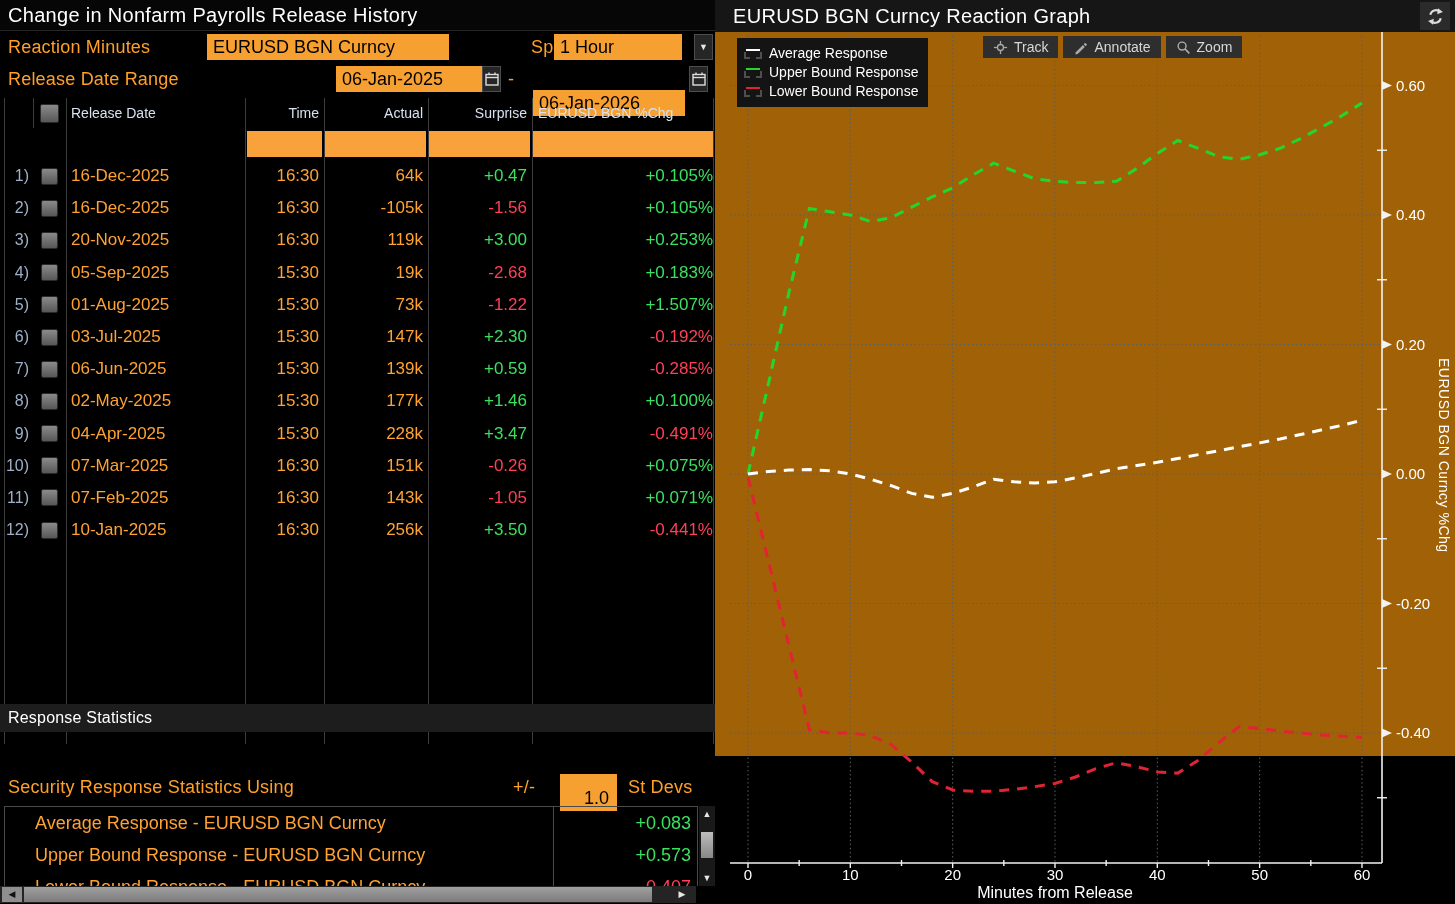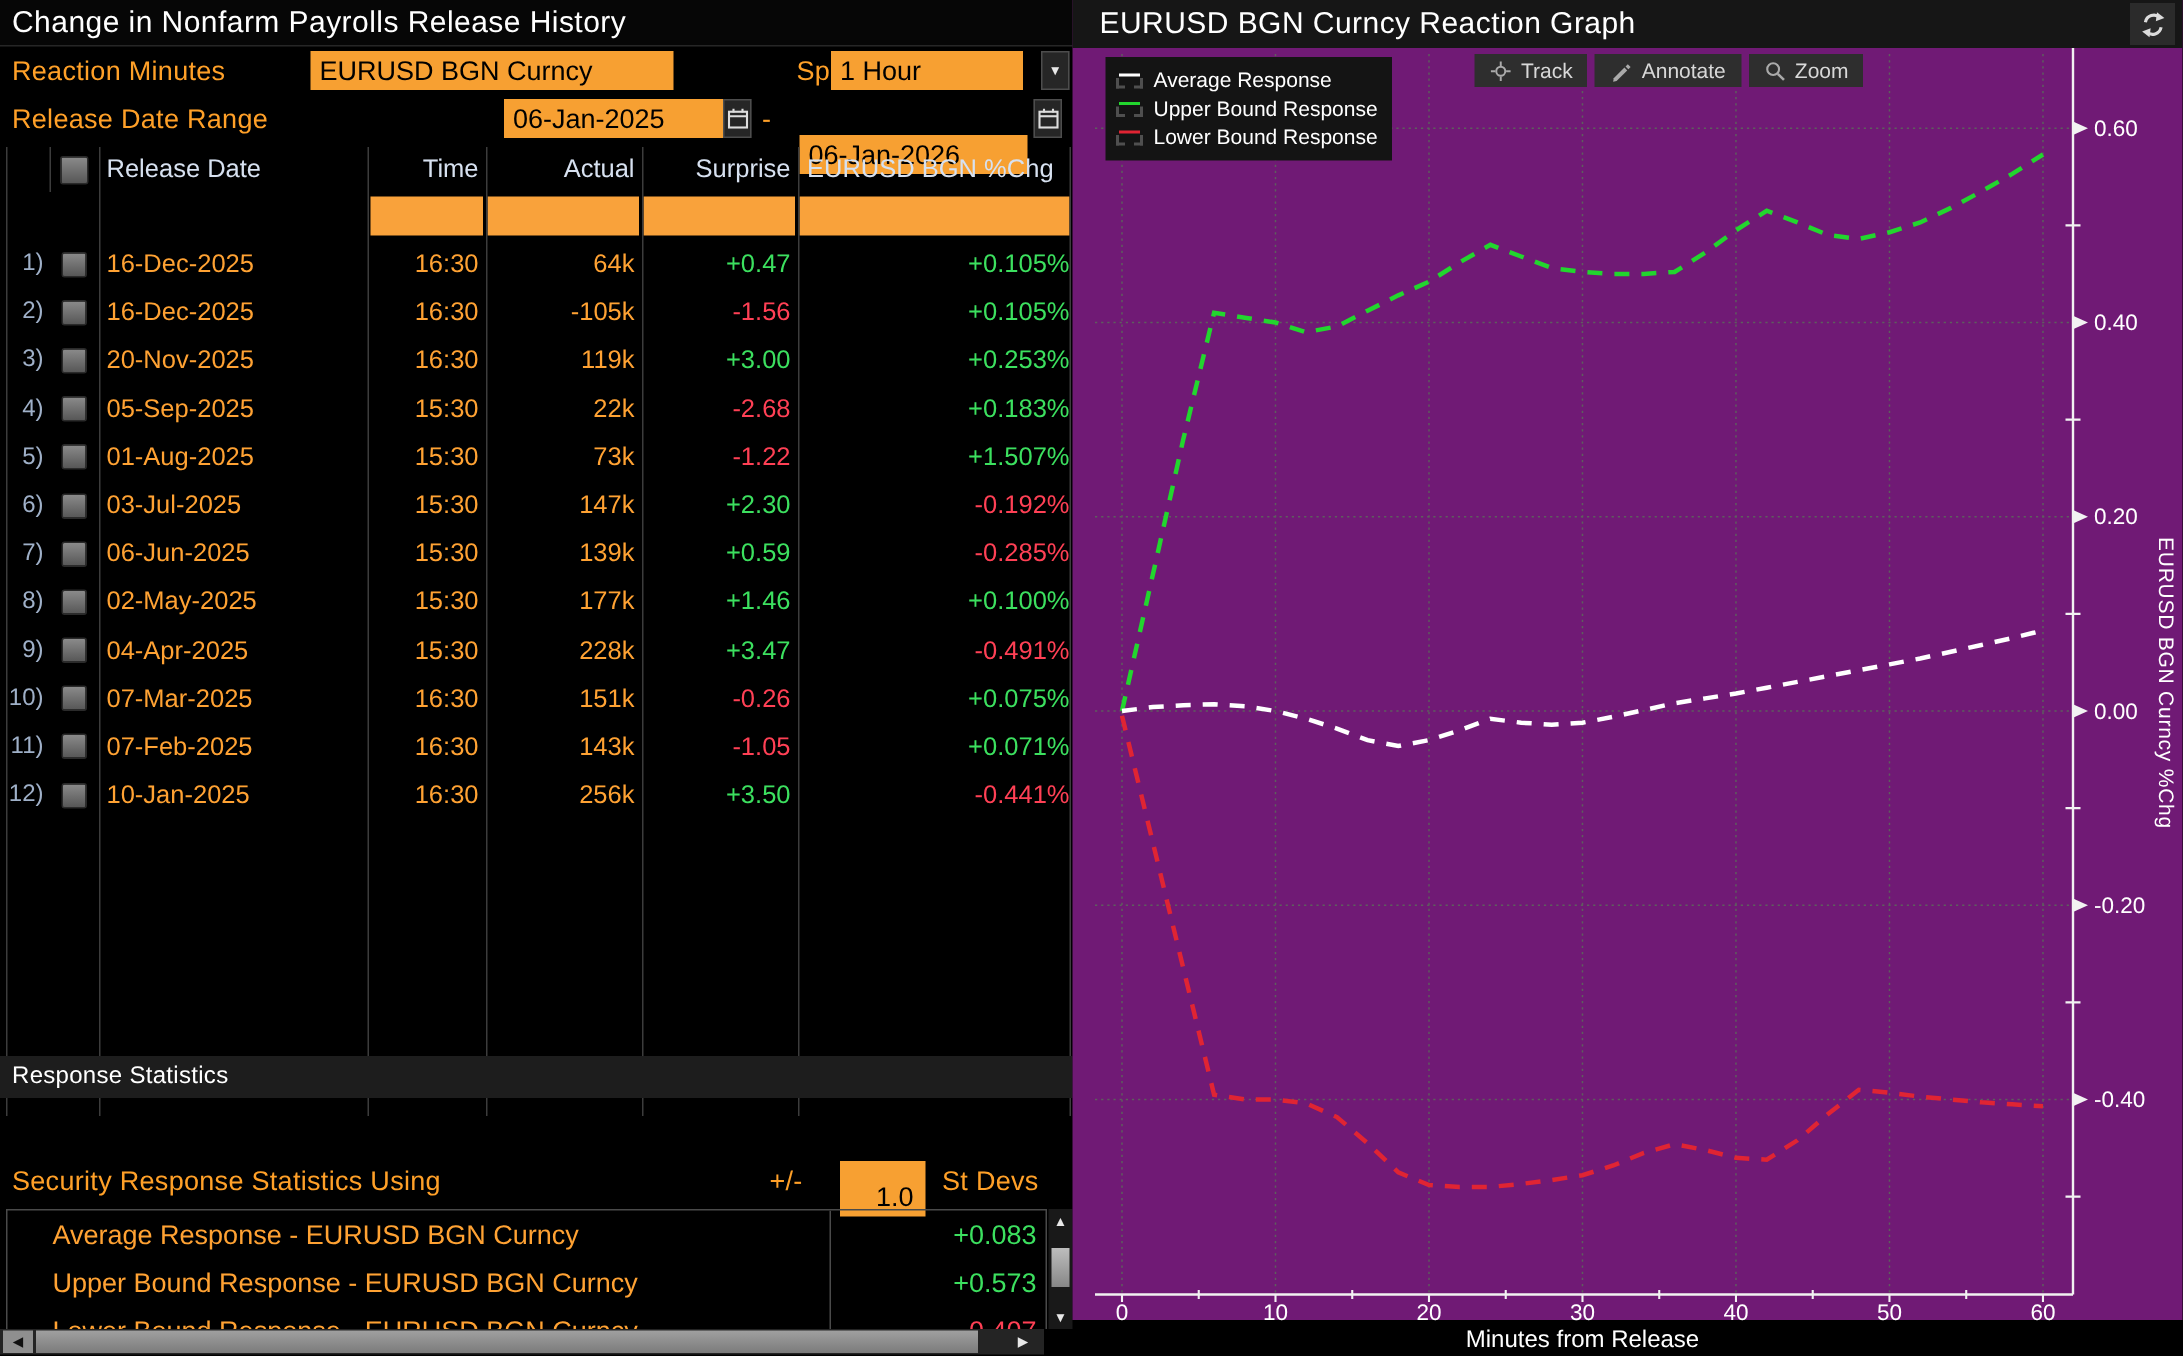--- a/index.html
+++ b/index.html
@@ -14,21 +14,21 @@
   .olabel{position:absolute;color:#ffa028;line-height:30px;letter-spacing:.2px;white-space:nowrap;}
   .obox{position:absolute;background:#f7a032;color:#000;height:26px;line-height:26px;
         top:2px;padding-left:6px;font-size:18px;white-space:nowrap;}
   .iconbtn{position:absolute;top:2px;width:19px;height:26px;background:#262626;
            border:1px solid #4d4d4d;box-sizing:border-box;display:flex;
            align-items:center;justify-content:center;cursor:pointer;}
   
   .tgrid{display:grid;grid-template-columns:28px 34px 180px 78px 104px 104px 183px;
          padding-left:4px;}
   #thead{position:absolute;top:98px;left:0;width:711px;height:30px;line-height:30px;
-         font-size:17px;color:#d7e1f0;}
+         font-size:14px;color:#d7e1f0;}
   #thead .cell{white-space:nowrap;overflow:hidden;}
   #filter{position:absolute;top:128px;left:0;width:711px;height:32px;}
   .fbox{background:#f9a23b;height:26px;margin:3px 2px 3px 1px;}
   #rows{position:absolute;top:160px;left:0;width:711px;}
   .trow{height:32.2px;line-height:32.2px;font-size:17px;}
   .cell{overflow:hidden;}
   .c-num{color:#9fb0c8;text-align:right;font-size:16px;padding-right:3px;}
   .c-chk{display:flex;align-items:center;justify-content:center;}
   .chk{width:15px;height:15px;background:linear-gradient(#8a8a8a,#575757);
        border:1px solid #2a2a2a;border-radius:2px;}
@@ -56,21 +56,21 @@
   .vs-thumb{position:absolute;left:2px;width:12px;top:26px;height:26px;
             background:linear-gradient(#bdbdbd,#878787);}
   .hscroll{position:absolute;top:886px;left:0;width:696px;height:17px;background:#242424;}
   .hs-left{position:absolute;left:2px;top:1px;width:20px;height:15px;background:#8f8f8f;
            color:#111;font-size:9px;text-align:center;line-height:15px;}
   .hs-thumb{position:absolute;left:24px;top:1px;width:628px;height:15px;
             background:linear-gradient(#a0a0a0,#7b7b7b);}
   .hs-right{position:absolute;left:672px;top:1px;width:20px;height:15px;color:#e8e8e8;
             font-size:9px;text-align:center;line-height:15px;}
   
-  #right{position:absolute;left:715px;top:0;width:740px;height:880px;background:#701a75;}
+  #right{position:absolute;left:715px;top:0;width:740px;height:756px;background:#a16207;}
   .r-title{position:absolute;top:0;left:0;width:722px;height:32px;background:#161616;
            line-height:32px;padding-left:18px;font-size:20px;letter-spacing:.3px;white-space:nowrap;}
   .refresh-btn{position:absolute;right:5px;top:2px;width:30px;height:28px;background:#2b2b2b;
                display:flex;align-items:center;justify-content:center;cursor:pointer;z-index:6;}
   #chart-svg{position:absolute;left:0;top:0;}
   .grid{stroke:#5e5e5e;stroke-width:1;stroke-dasharray:1.5 2.6;}
   .axis{stroke:#f2f2f2;stroke-width:1.6;}
   .tick{stroke:#f2f2f2;stroke-width:1.4;}
   .yarrow{fill:#f2f2f2;}
   .ylab,.xlab{fill:#fff;font-size:15px;font-family:"Liberation Sans",sans-serif;}
@@ -192,21 +192,21 @@
         <div class="cell c-r pos">+3.00</div>
         <div class="cell c-r pos" style="padding-right:2px;">+0.253%</div>
       </div>
       <div class="trow tgrid">
         <div class="cell c-num">4)</div>
         <div class="cell c-chk">
           <div class="chk"></div>
         </div>
         <div class="cell c-date">05-Sep-2025</div>
         <div class="cell c-r c-orange">15:30</div>
-        <div class="cell c-r c-orange">22k</div>
+        <div class="cell c-r c-orange">19k</div>
         <div class="cell c-r neg">-2.68</div>
         <div class="cell c-r pos" style="padding-right:2px;">+0.183%</div>
       </div>
       <div class="trow tgrid">
         <div class="cell c-num">5)</div>
         <div class="cell c-chk">
           <div class="chk"></div>
         </div>
         <div class="cell c-date">01-Aug-2025</div>
         <div class="cell c-r c-orange">15:30</div>

